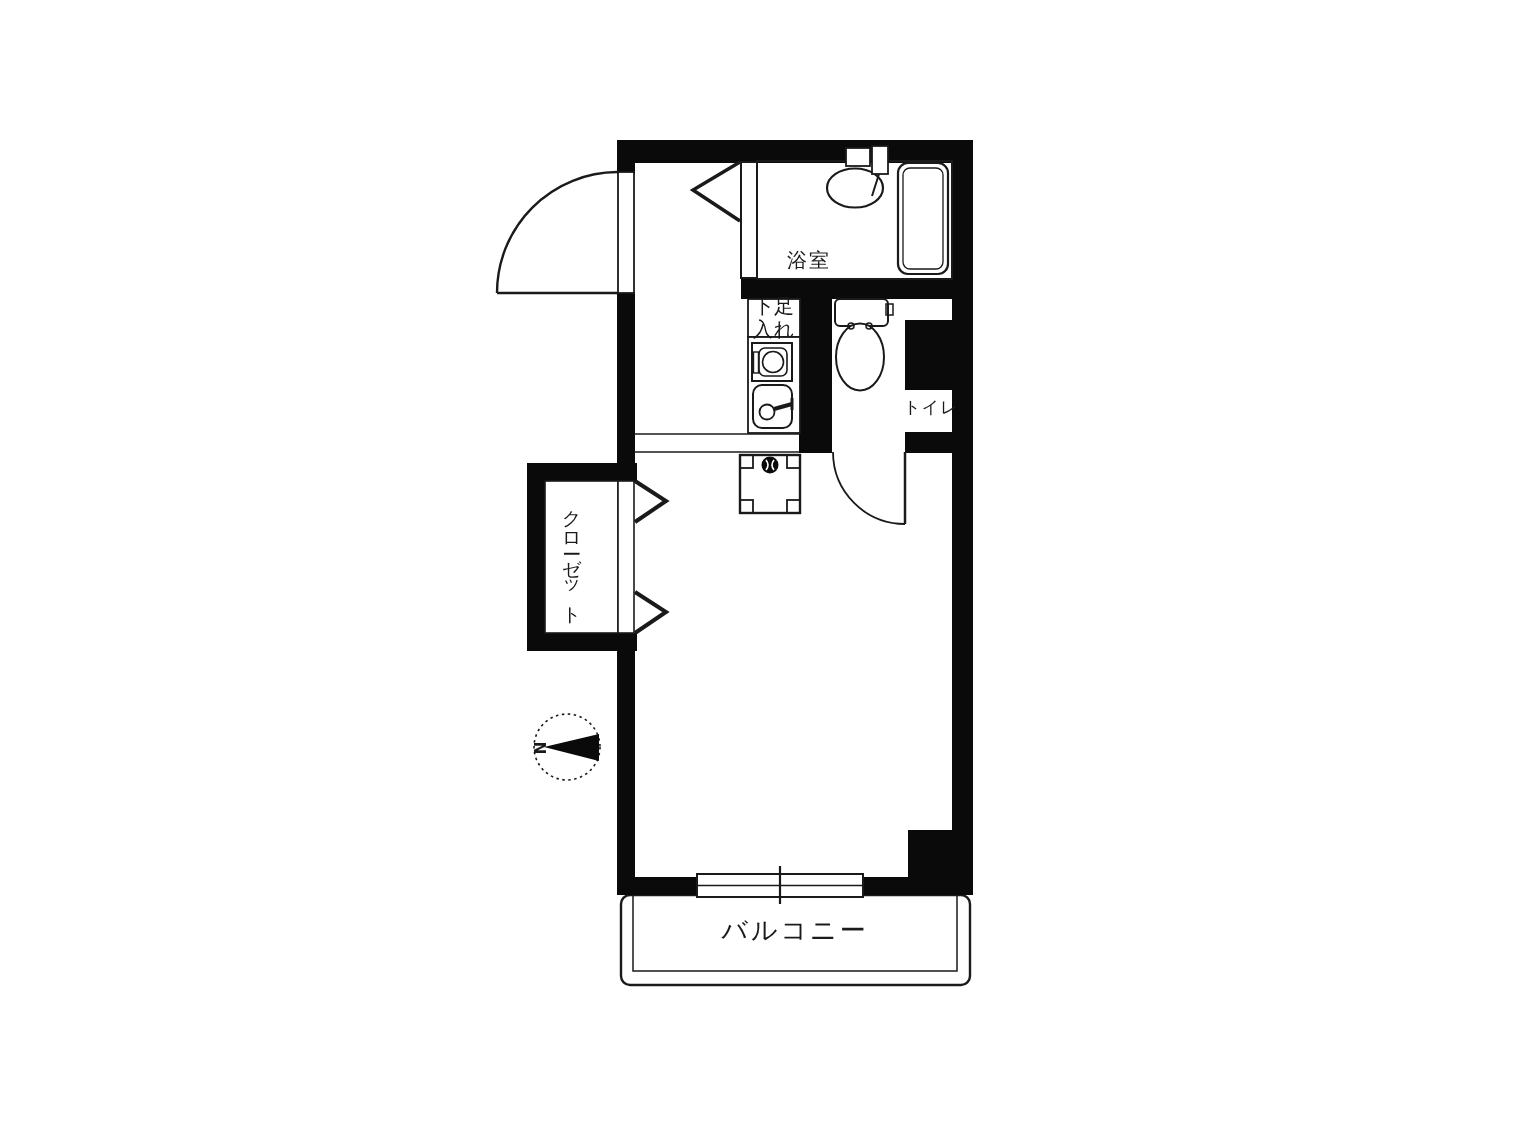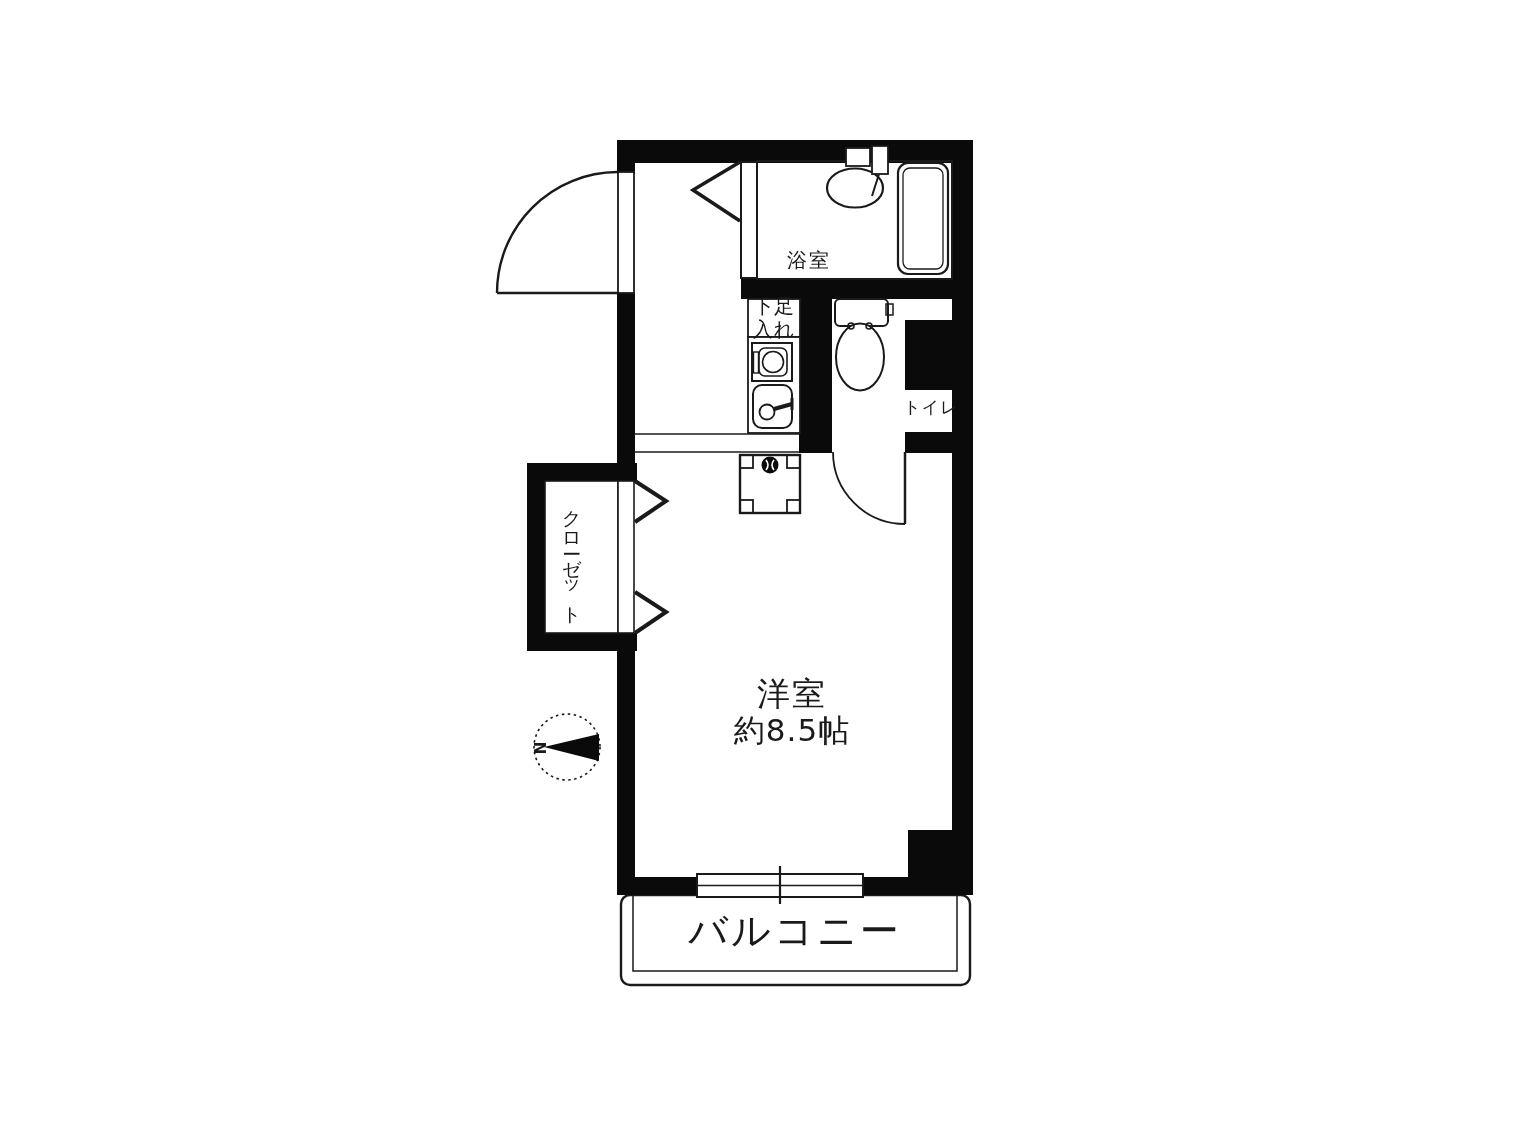--- a/index.html
+++ b/index.html
@@ -16,21 +16,21 @@
     color:#1a1a1a;
     white-space:nowrap;
     transform:translate(-50%,-50%);
     line-height:1.12;
     text-align:center;
   }
   .lbl-bathroom{left:809px;top:260px;font-size:20px;letter-spacing:2px;}
   .lbl-toilet{left:931px;top:408px;font-size:17px;letter-spacing:1px;}
   .lbl-room{left:792px;top:712px;font-size:33px;letter-spacing:2px;}
   .lbl-room .size{font-size:31px;letter-spacing:1px;}
-  .lbl-balcony{left:795px;top:931px;font-size:39px;letter-spacing:3px;}
+  .lbl-balcony{left:795px;top:931px;font-size:26px;letter-spacing:3px;}
   .lbl-shoe{left:774px;top:318px;font-size:20px;letter-spacing:1px;line-height:1.15;}
   .lbl-closet{
     left:572px;top:557px;font-size:19px;
     writing-mode:vertical-rl;text-orientation:mixed;
     letter-spacing:2px;
   }
   .lbl-north{
     left:541px;top:748px;font-size:15px;font-weight:bold;
     transform:translate(-50%,-50%) rotate(-90deg);
   }
@@ -166,22 +166,18 @@
 
   <div class="lbl lbl-shoe">
     <div>下足</div>
     <div>入れ</div>
   </div>
 
   <div class="lbl lbl-toilet">トイレ</div>
 
   <div class="lbl lbl-closet">クローゼット</div>
 
-  <div class="lbl lbl-room">
-    <div>洋室</div>
-    <div class="size">約8.5帖</div>
-  </div>
 
   <div class="lbl lbl-balcony">バルコニー</div>
 
   <div class="lbl lbl-north">N</div>
 
 </div>
 
 </body></html>

